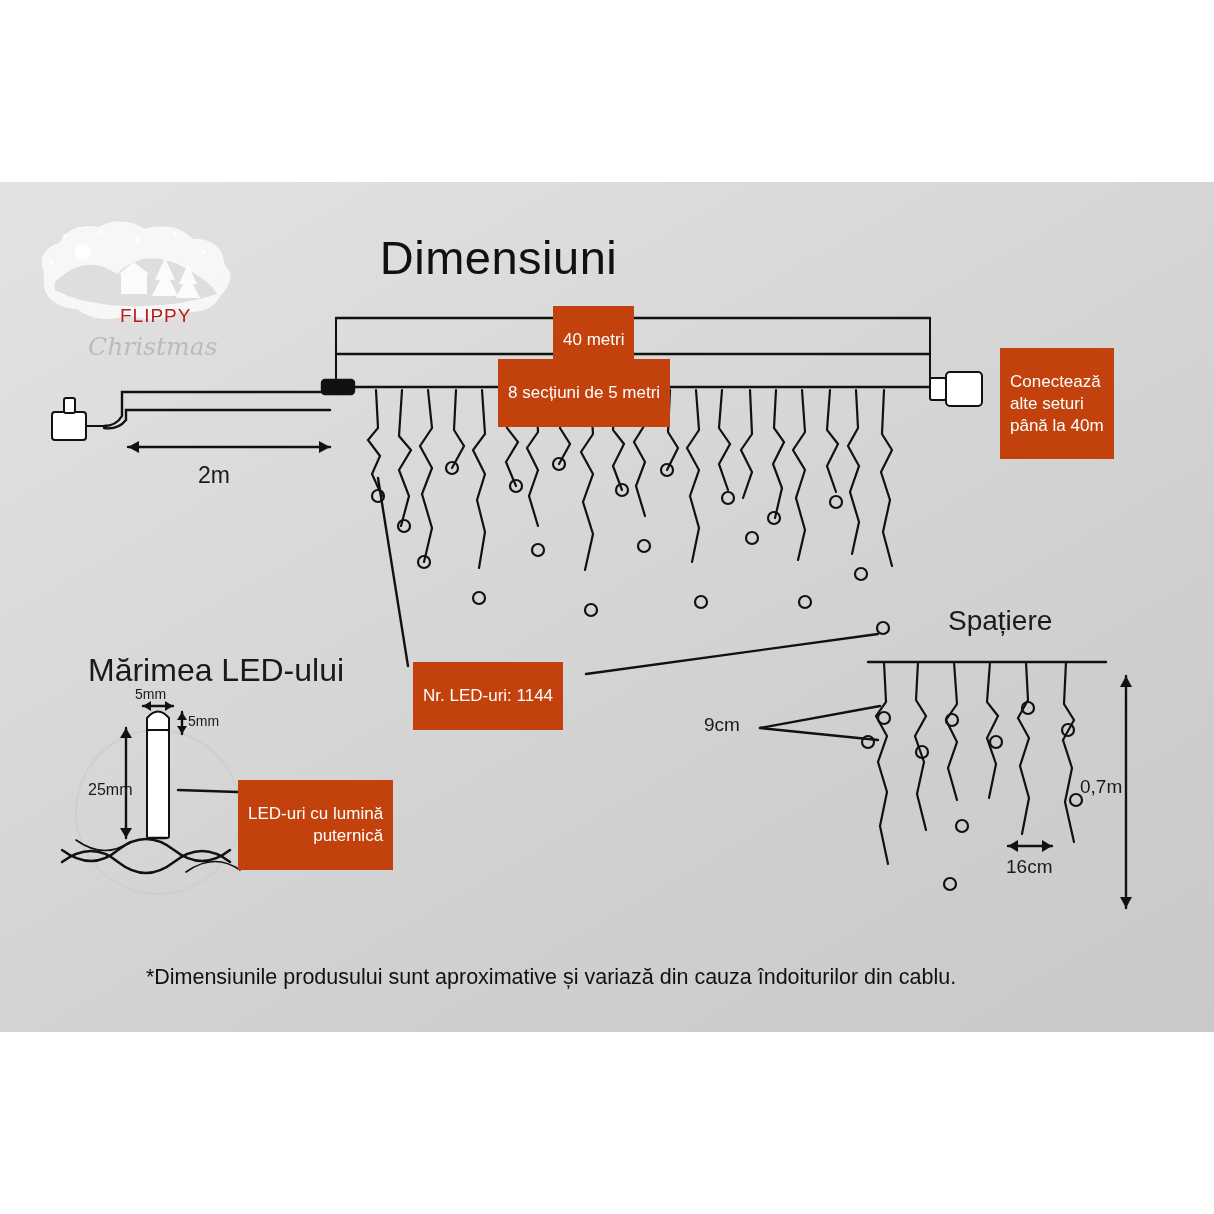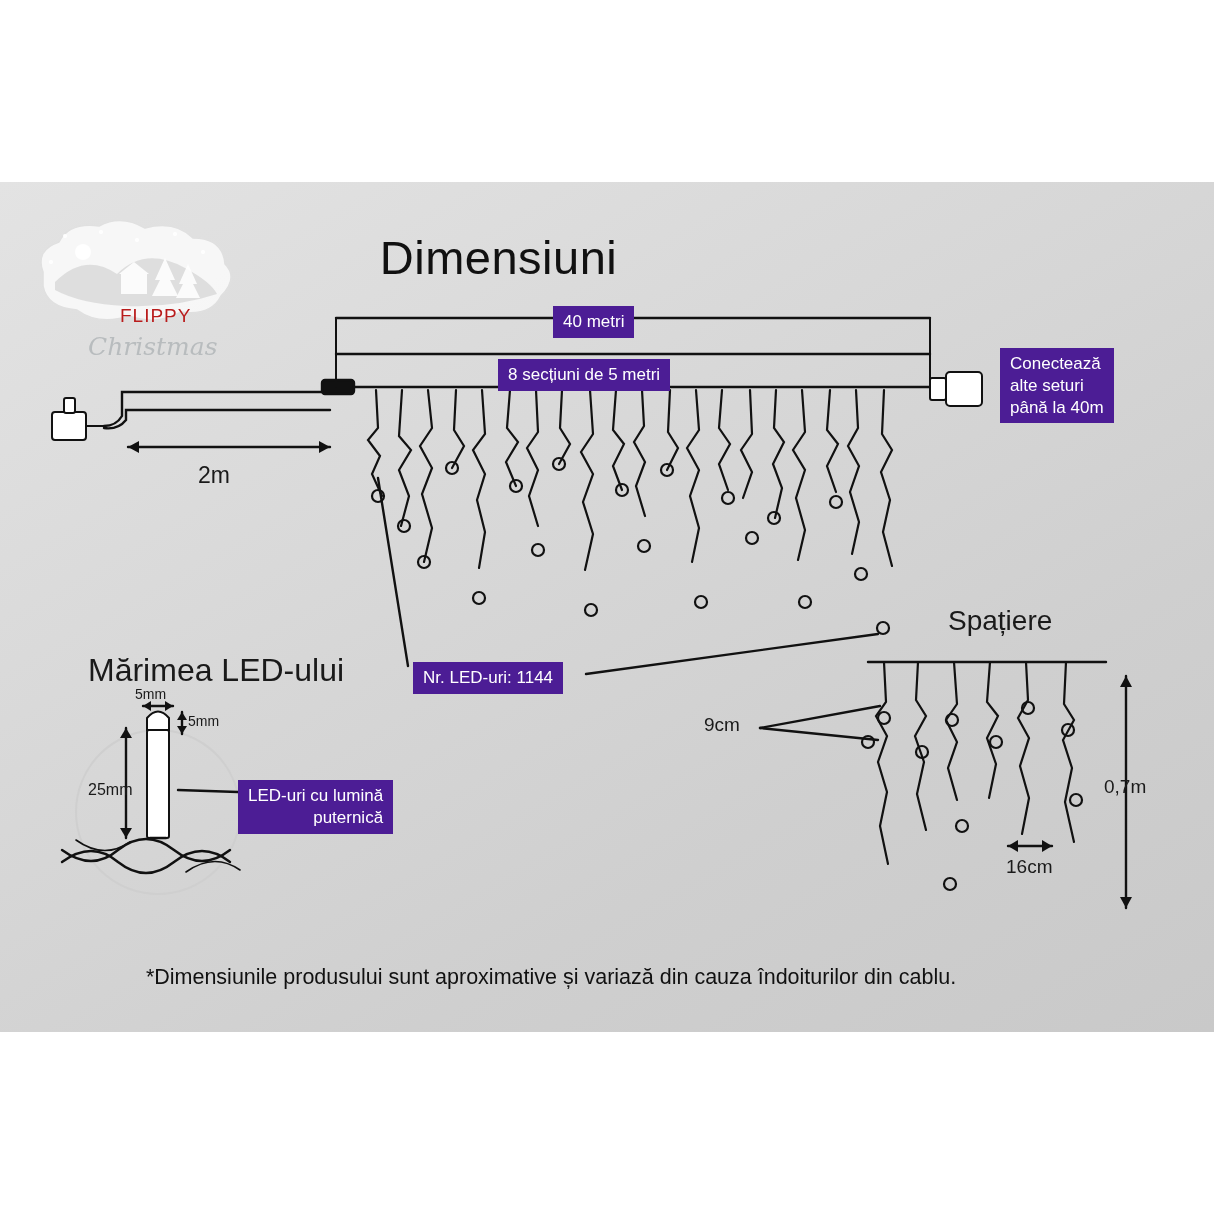--- a/index.html
+++ b/index.html
@@ -23,24 +23,24 @@
   .title{
     position:absolute;
     left:0; top:230px; width:997px;
     text-align:center;
     font-size:47px;
     color:#111;
     letter-spacing:0.5px;
   }
   .blacklabel{
     position:absolute;
-    background:#4c1d95;
+    background:#c2410c;
     color:#fff;
     font-size:17px;
-    padding:5px 10px;
+    padding:23px 10px;
     line-height:1.28;
     white-space:pre-line;
     text-align:center;
   }
   .plaintext{
     position:absolute;
     color:#1a1a1a;
   }
   .footnote{
     position:absolute;
@@ -287,21 +287,21 @@
 puternică</div>
 
   <div class="plaintext" style="left:198px; top:462px; font-size:23px;">2m</div>
 
   <div class="plaintext" style="left:948px; top:605px; font-size:28px;">Spațiere</div>
 
   <div class="plaintext" style="left:704px; top:714px; font-size:19px;">9cm</div>
 
   <div class="plaintext" style="left:1006px; top:856px; font-size:19px;">16cm</div>
 
-  <div class="plaintext" style="left:1104px; top:776px; font-size:19px;">0,7m</div>
+  <div class="plaintext" style="left:1080px; top:776px; font-size:19px;">0,7m</div>
 
   <div class="plaintext" style="left:60px; top:652px; font-size:32px;margin-left:28px;">Mărimea LED-ului</div>
 
   <div class="plaintext" style="left:135px; top:686px; font-size:14px;">5mm</div>
 
   <div class="plaintext" style="left:188px; top:713px; font-size:14px;">5mm</div>
 
   <div class="plaintext" style="left:88px; top:781px; font-size:16px;">25mm</div>
 
   <div class="footnote">*Dimensiunile produsului sunt aproximative și variază din cauza îndoiturilor din cablu.</div>

